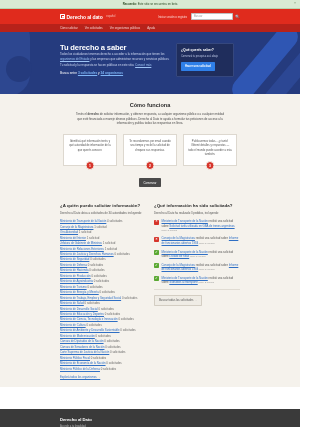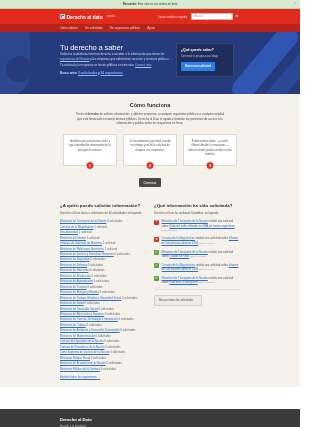--- a/index.html
+++ b/index.html
@@ -118,21 +118,21 @@
     left: 30px; top: 36px; width: 34px; height: 26px;
     background-image: radial-gradient(#35c3c3 0.6px, transparent 0.65px);
     background-size: 4px 4px;
   }
   .herowrap {
     position: relative; width: 180px; margin: 0 auto;
     display: flex; padding-top: 11px; gap: 6px;
   }
   .hero-left { width: 110px; }
   .hero-title {
-    color: #fff; font-size: 7.6px; font-weight: normal; letter-spacing: -0.15px;
+    color: #fff; font-size: 7.6px; font-weight: bold; letter-spacing: -0.15px;
     margin-bottom: 0;
   }
   .hero-p {
     color: #cfd9f2; font-size: 2.9px; line-height: 1.55; margin-bottom: 2px;
   }
   .hero-p a { color: #9fc4f5; text-decoration: underline; }
   .hero-stats { color: #fff; font-size: 3.2px; margin-top: 3px; }
   .hero-stats a { color: #7fb6f7; text-decoration: underline; font-weight: bold; }
   .hero-card {
     width: 58px;

